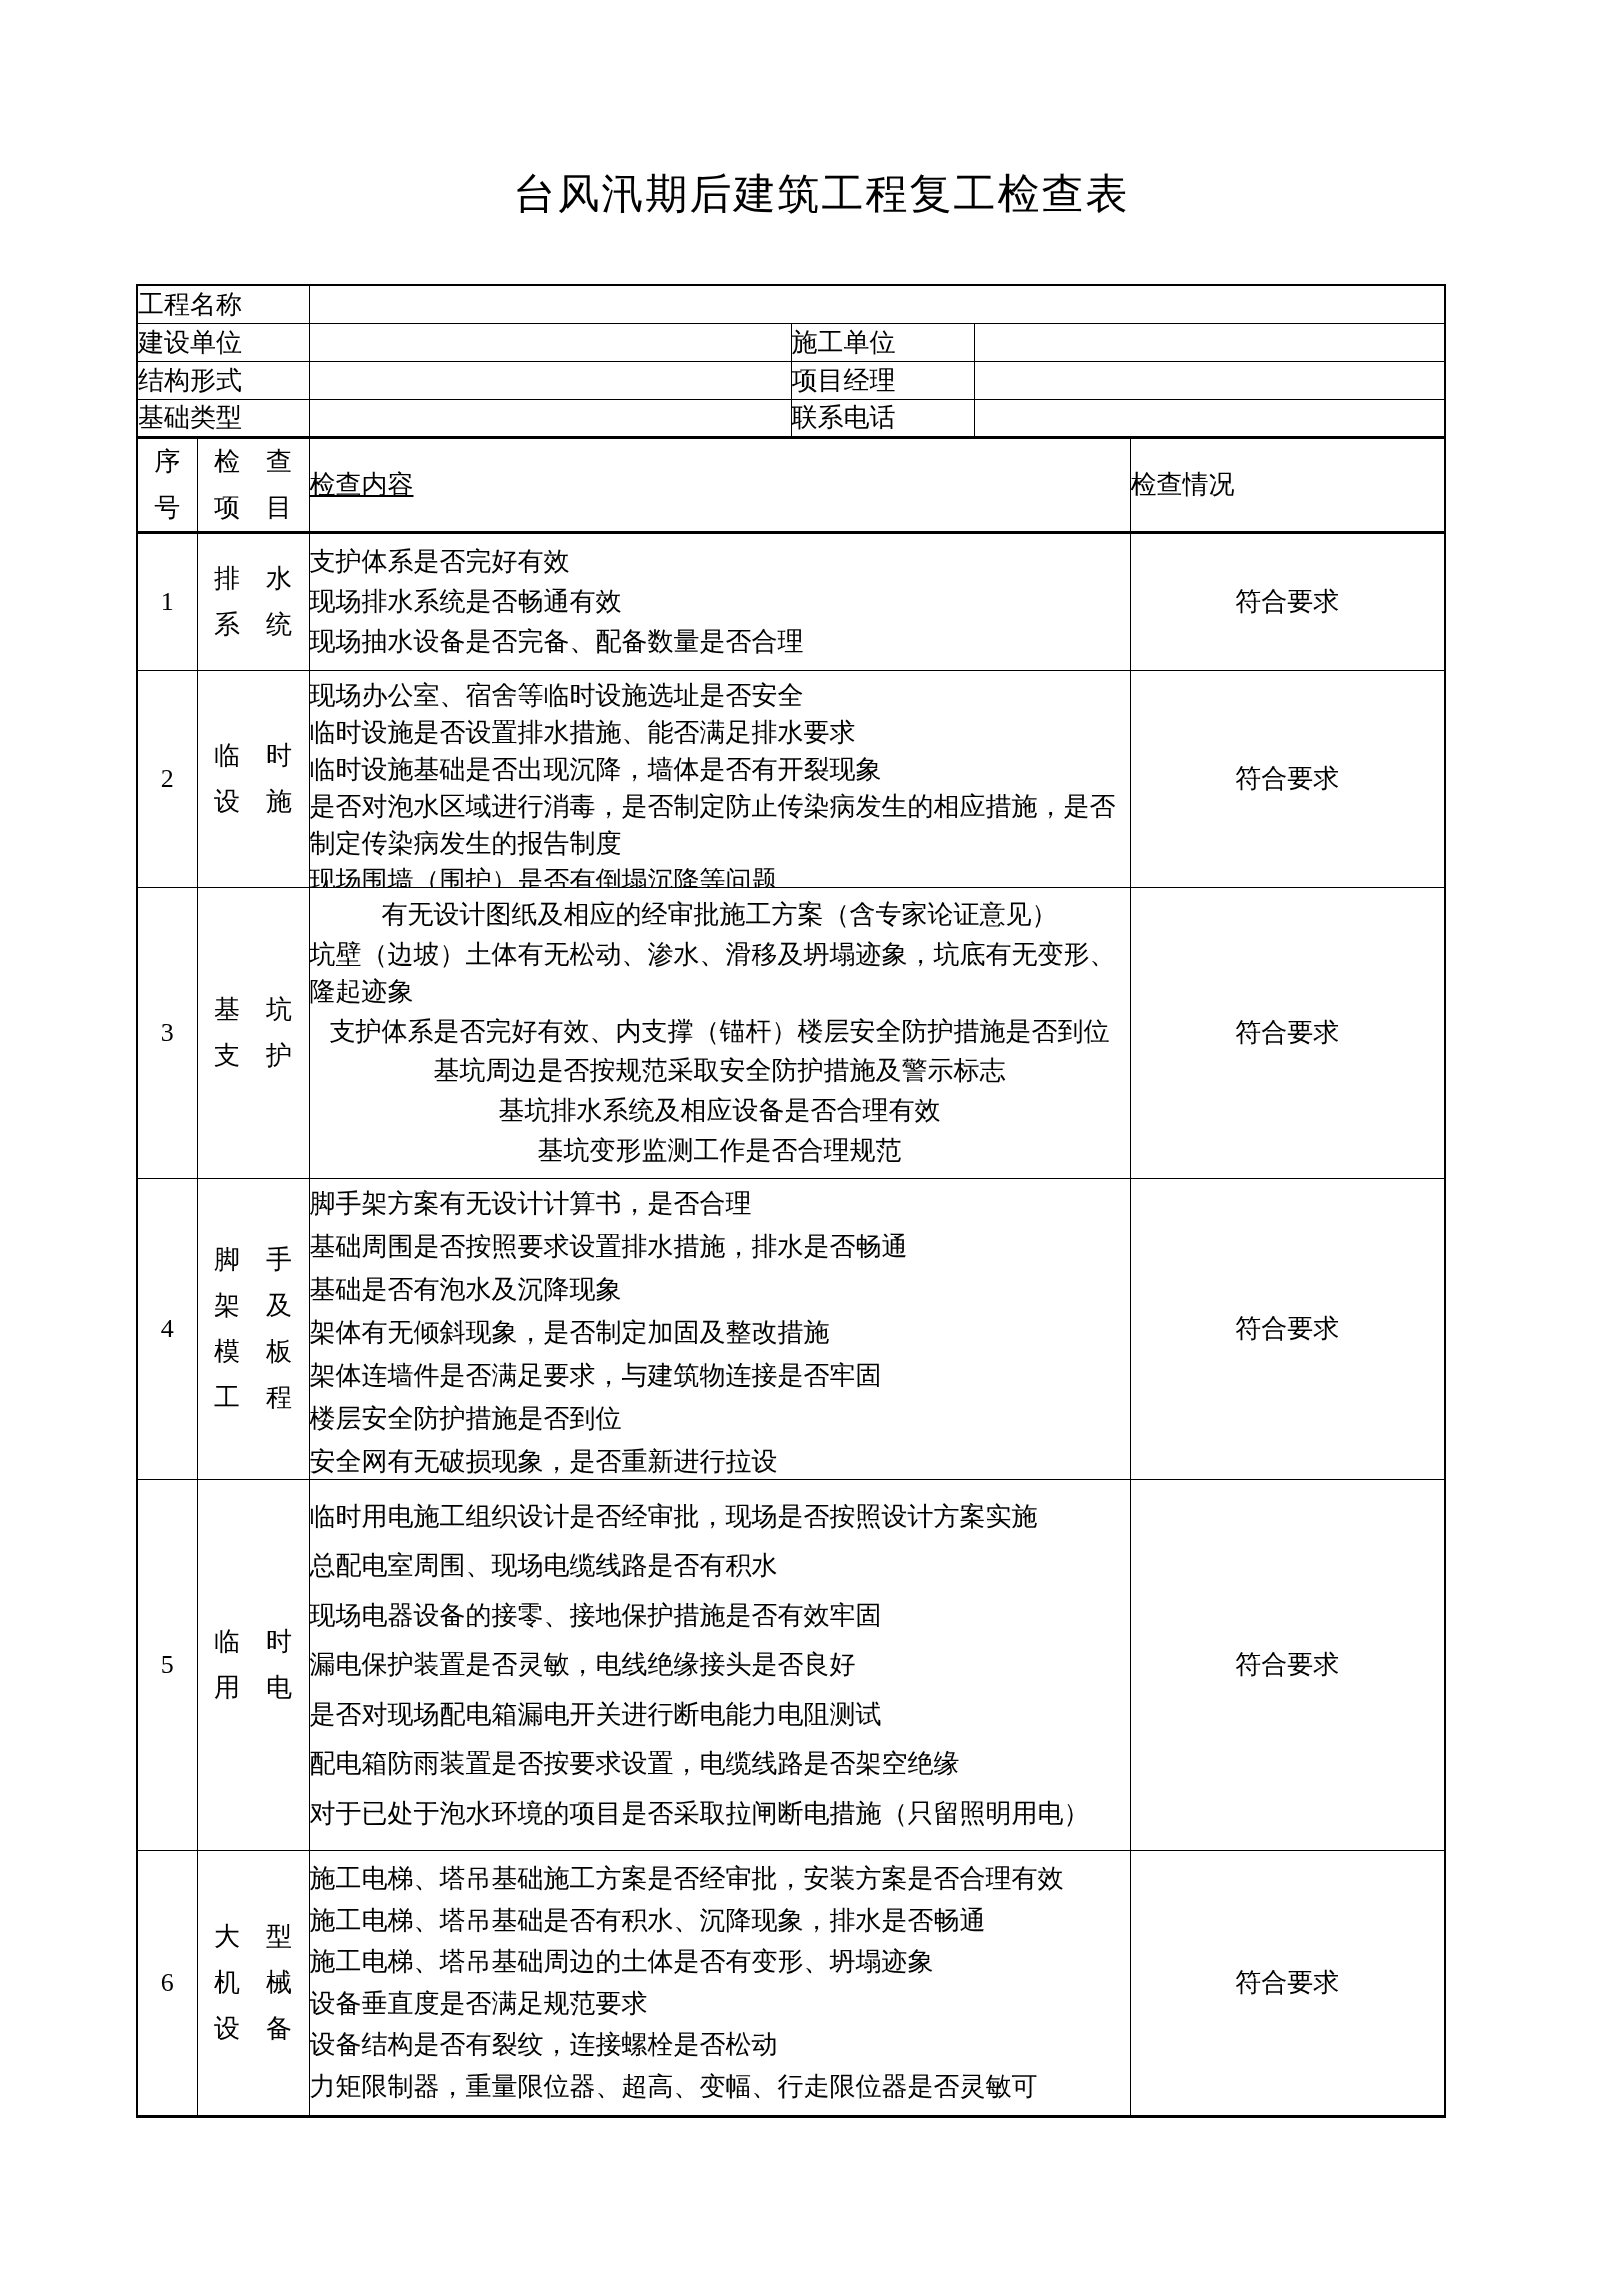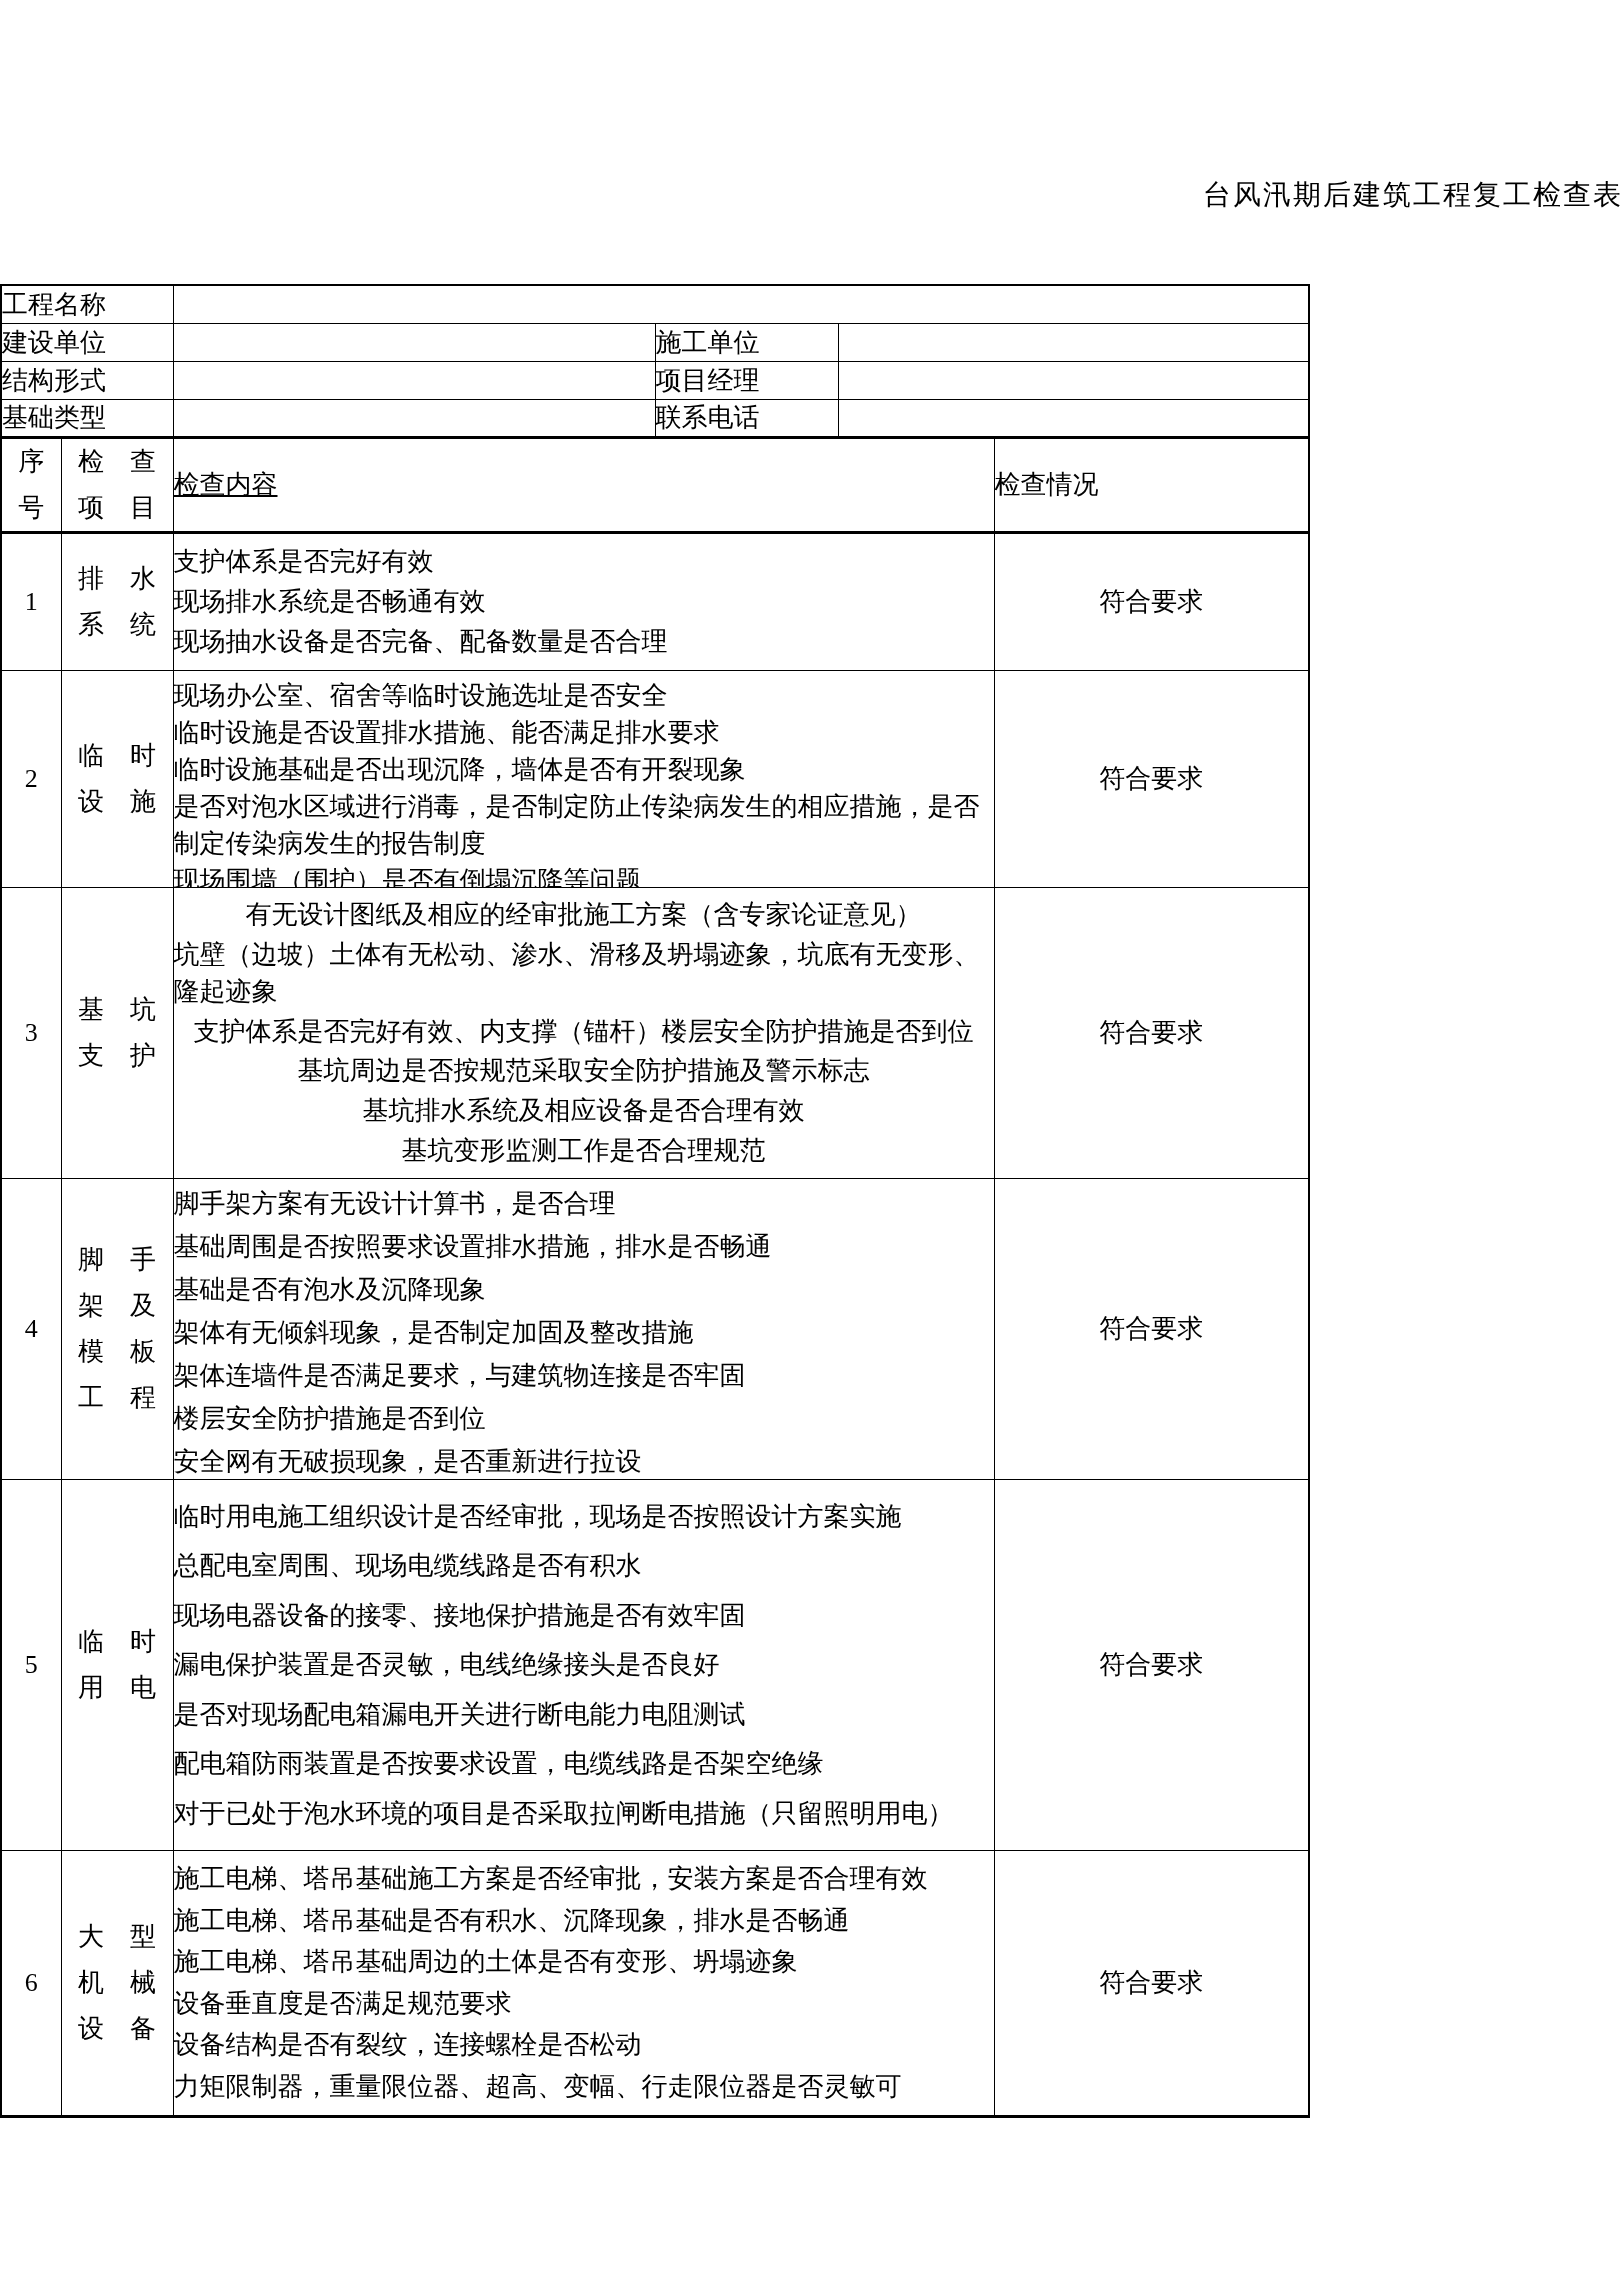--- a/index.html
+++ b/index.html
@@ -12,32 +12,33 @@
     width: 1623px;
     height: 2295px;
     background: #ffffff;
     color: #000000;
     font-family: "Liberation Serif", "DejaVu Serif", serif;
     overflow: hidden;
   }
   .title {
     margin: 0;
     padding-top: 165px;
-    text-align: right;
-    font-size: 28px;
+    text-align: center;
+    font-size: 42px;
     font-weight: normal;
     letter-spacing: 2px;
     line-height: 59px;
     color: #000000;
     padding-left: 20px;
   }
   table.sheet {
     border-collapse: collapse;
     table-layout: fixed;
     width: 1308px;
+    margin-left: 136px;
     margin-top: 60px;
     border: 2px solid #000000;
     border-bottom-width: 3.3px;
   }
   table.sheet td {
     border: 1.3px solid #000000;
     padding: 0;
     vertical-align: middle;
     font-size: 26px;
     color: #000000;

